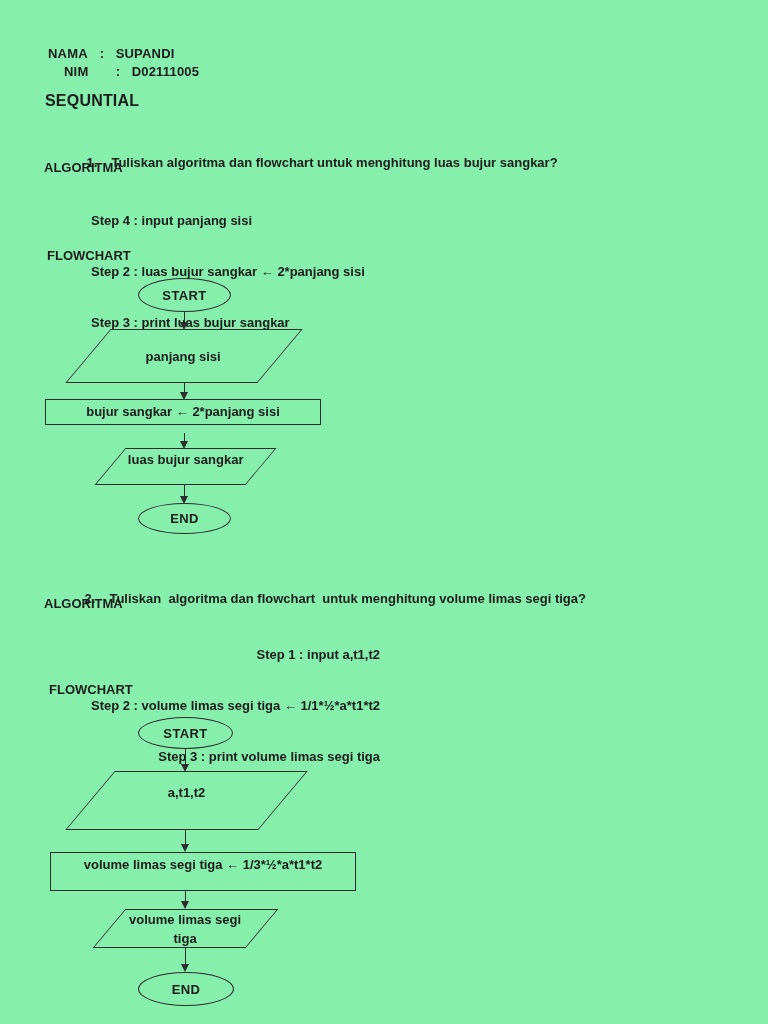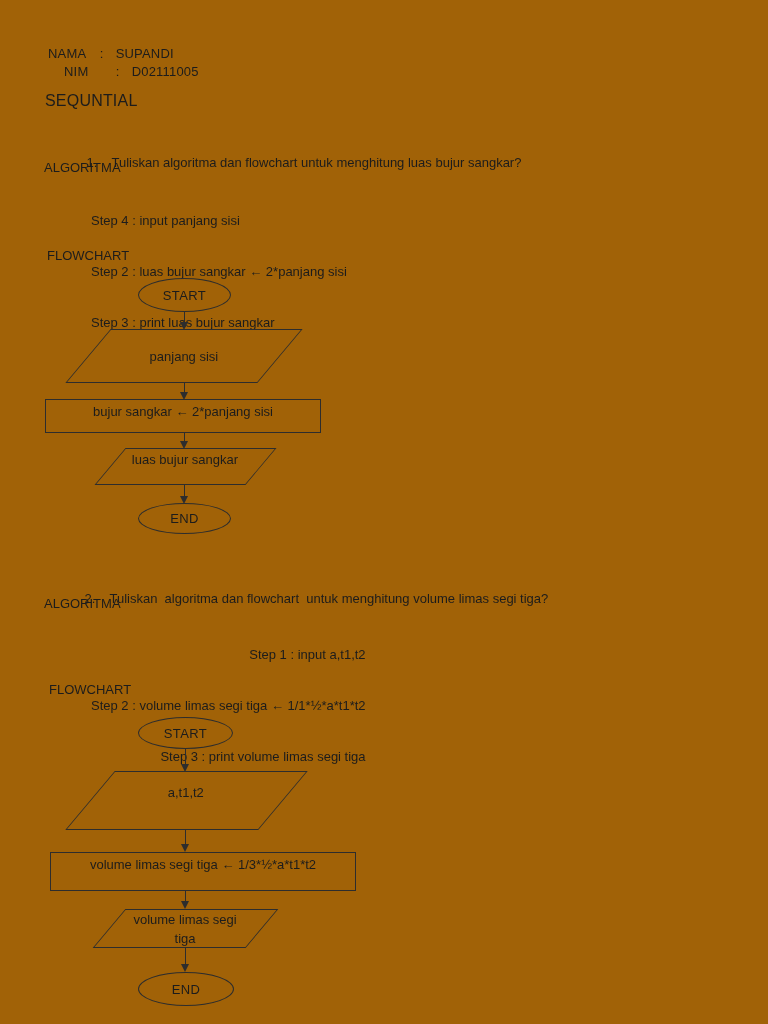--- a/index.html
+++ b/index.html
@@ -1,19 +1,19 @@
 <!DOCTYPE html>
 <html style="--ink: #1c1c1c; --line: #2d2d2d;"><head>
 <meta charset="utf-8">
 <style>
   :root { --ink:#1c1c1c; --line:#2d2d2d; }
   html,body { margin:0; padding:0; background:#ffffff; }
   .page {
-    position:relative; width:768px; height:1024px; background:#a16207;
-    font-family:"Liberation Sans", sans-serif; font-weight:normal; color:var(--ink);
+    position:relative; width:768px; height:1024px; background:#86efac;
+    font-family:"Liberation Sans", sans-serif; font-weight:bold; color:var(--ink);
     overflow:hidden;
   }
   .abs { position:absolute; }
   .hdr-row { font-size:13px; letter-spacing:0.2px; }
   .hdr-label { display:inline-block; width:48px; }
   .hdr-colon { display:inline-block; width:12px; }
   .title { font-size:16px; letter-spacing:0.2px; }
   .question { font-size:13px; white-space:pre; }
   .qnum { display:inline-block; width:25px; }
   .heading { font-size:13px; }
@@ -70,21 +70,21 @@
   <div class="abs heading" style="left:47px; top:248px;">FLOWCHART</div>
 
   <div class="shape ellipse" style="left:138px; top:278px; width:93px; height:34px;">
     <span>START</span>
   </div>
   <div class="varrow" style="left:179px; top:312px; height:18px;"></div>
   <div class="shape pgram" style="left:88px; top:329px; width:192px; height:54px;">
     <span class="unskew">panjang sisi</span>
   </div>
   <div class="varrow" style="left:179px; top:383px; height:17px;"></div>
-  <div class="shape rect tt" style="left:45px; top:399px; width:276px; height:34px; padding-top:4px;">
+  <div class="shape rect tt" style="left:45px; top:399px; width:276px; height:26px; padding-top:4px;">
     <span>bujur sangkar ← 2*panjang sisi</span>
   </div>
   <div class="varrow" style="left:179px; top:433px; height:16px;"></div>
   <div class="shape pgram tt" style="left:110px; top:448px; width:151px; height:37px; padding-top:3px;">
     <span class="unskew sh6">luas bujur sangkar</span>
   </div>
   <div class="varrow" style="left:179px; top:485px; height:19px;"></div>
   <div class="shape ellipse" style="left:138px; top:503px; width:93px; height:31px;">
     <span>END</span>
   </div>

